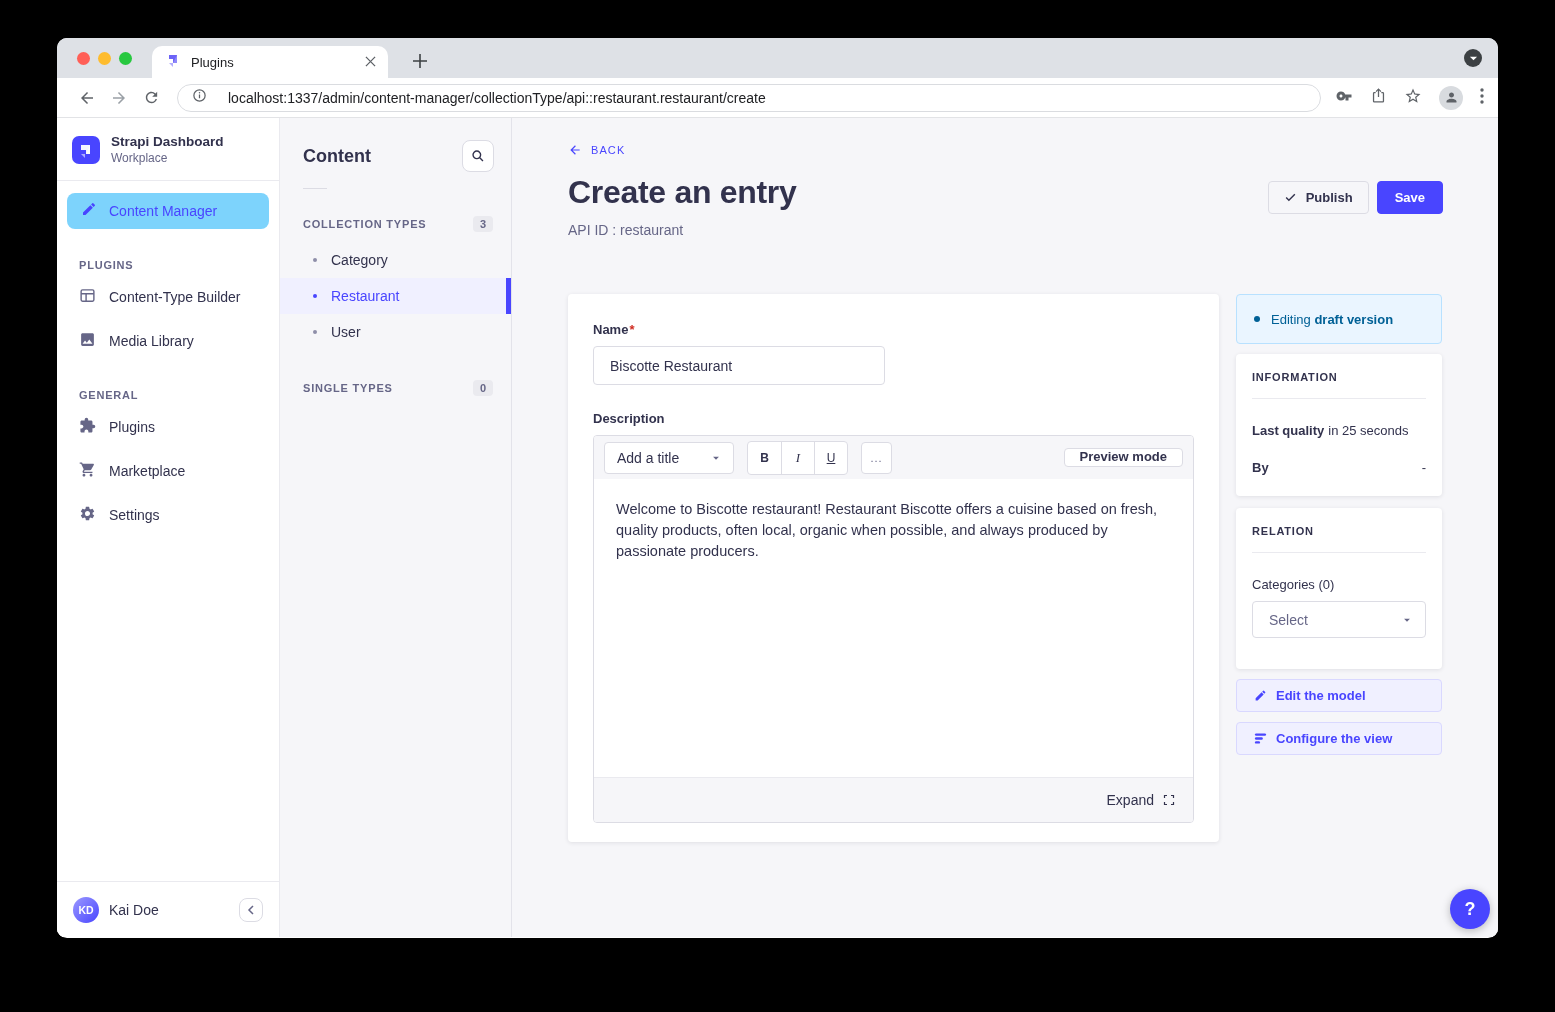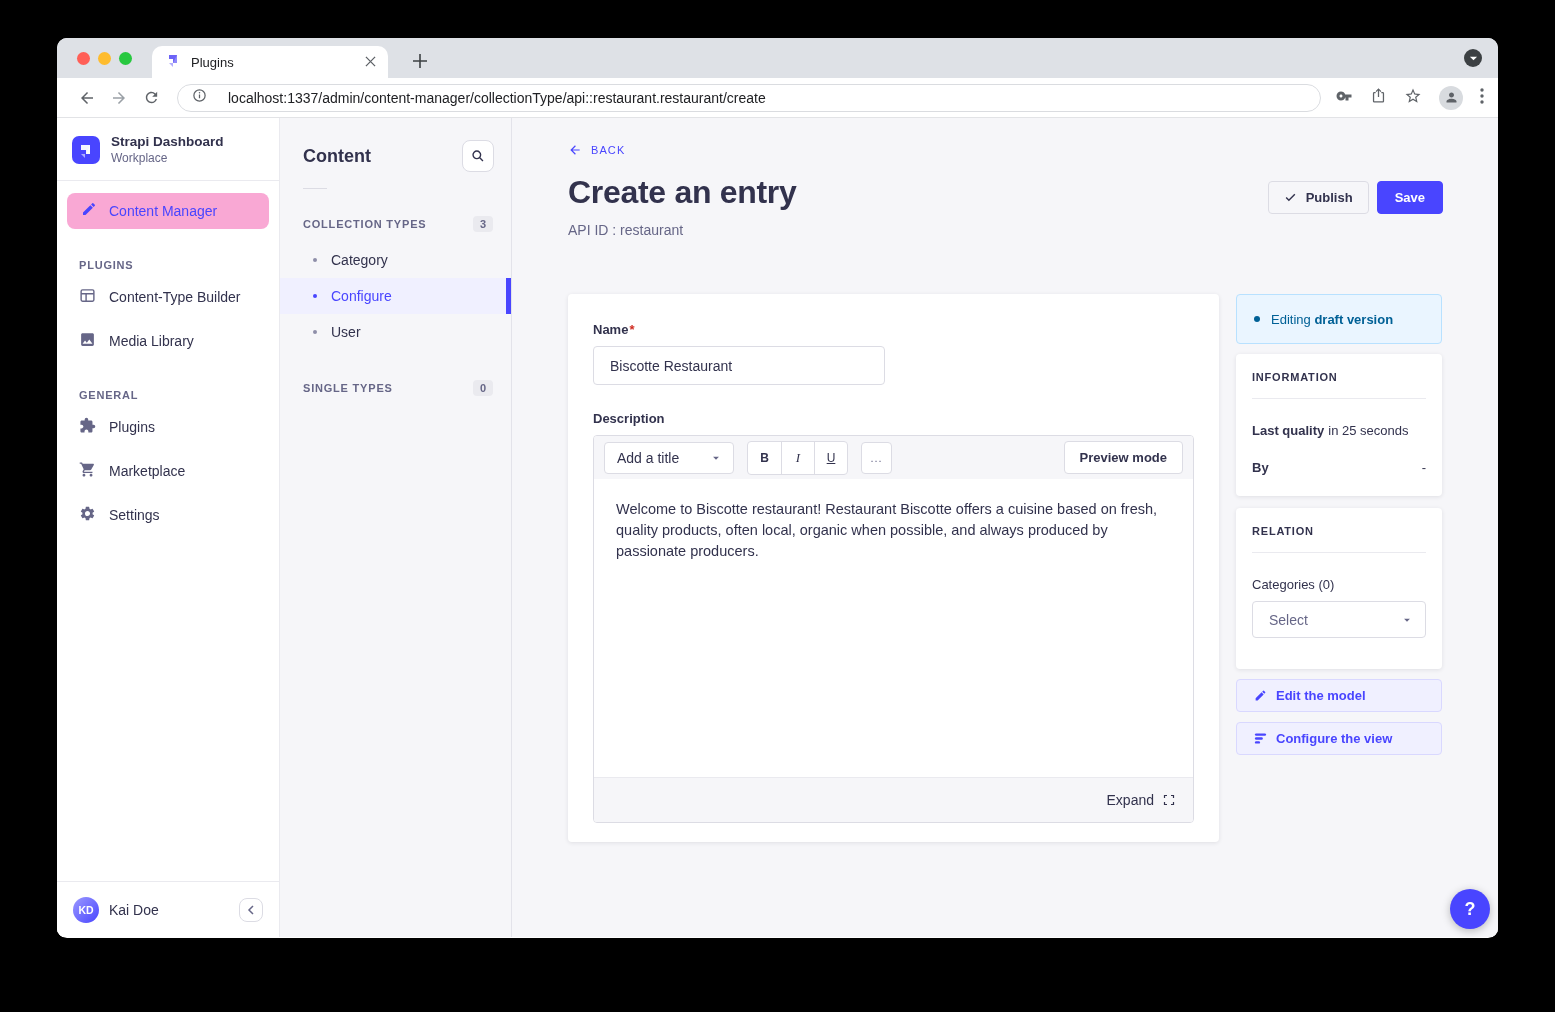--- a/index.html
+++ b/index.html
@@ -24,21 +24,21 @@
 
   
   .app { display:flex; height:819px; background:#f6f6f9; }
 
   
   .sidebar { position:relative; width:223px; background:#fff; border-right:1px solid #eaeaef; flex:none; }
   .brand { display:flex; align-items:center; gap:11px; padding:16px 18px 15px 15px; border-bottom:1px solid #eaeaef; }
   .logo { width:28px; height:28px; border-radius:7px; background:#4945ff; display:flex; align-items:center; justify-content:center; flex:none; }
   .brand-title { font-size:13.5px; font-weight:700; color:#32324d; }
   .brand-sub { font-size:12px; color:#666687; margin-top:2px; }
-  .nav-active { margin:12px 10px 0; height:36px; border-radius:8px; background:#f9a8d4; display:flex; align-items:center; gap:12px; padding-left:14px; }
+  .nav-active { margin:12px 10px 0; height:36px; border-radius:8px; background:#7dd3fc; display:flex; align-items:center; gap:12px; padding-left:14px; }
   .nav-active .lbl { font-size:14px; font-weight:500; color:#4945ff; }
   .sec-label { margin:30px 0 4px; padding-left:22px; font-size:11px; font-weight:700; letter-spacing:.8px; color:#666687; }
   .nav-item { height:44px; display:flex; align-items:center; gap:13px; padding-left:22px; }
   .nav-item .lbl { font-size:14px; color:#32324d; }
   .user-footer { position:absolute; left:0; right:0; bottom:0; height:56px; border-top:1px solid #eaeaef; display:flex; align-items:center; gap:10px; padding:0 16px; background:#fff; }
   .kd { width:26px; height:26px; border-radius:50%; background:linear-gradient(135deg,#9b99ff,#4945ff); color:#fff; font-size:10.5px; font-weight:700; display:flex; align-items:center; justify-content:center; flex:none; }
   .user-name { flex:1; font-size:14px; color:#32324d; }
   .collapse-btn { width:24px; height:24px; border:1px solid #dcdce4; border-radius:8px; background:#fff; display:flex; align-items:center; justify-content:center; }
 
   
@@ -80,21 +80,21 @@
   .editor { margin-top:9px; border:1px solid #dcdce4; border-radius:4px; overflow:hidden; }
   .ed-toolbar { height:43px; background:#f6f6f9; display:flex; align-items:center; padding:0 10px; gap:9px; }
   .title-dd { width:130px; height:32px; background:#fff; border:1px solid #dcdce4; border-radius:4px; display:flex; align-items:center; justify-content:space-between; padding:0 12px; font-size:14px; color:#32324d; }
   .biu { display:flex; background:#fff; border:1px solid #dcdce4; border-radius:4px; margin-left:4px; }
   .biu-cell { width:33px; height:32px; display:flex; align-items:center; justify-content:center; color:#32324d; }
   .biu-cell + .biu-cell { border-left:1px solid #dcdce4; }
   .b-b { font-size:12px; font-weight:700; }
   .b-i { font-family:"Liberation Serif","DejaVu Serif",serif; font-style:italic; font-size:13px; }
   .b-u { font-size:12px; text-decoration:underline; }
   .more-btn { width:31px; height:32px; background:#fff; border:1px solid #dcdce4; border-radius:4px; display:flex; align-items:center; justify-content:center; font-size:11px; letter-spacing:1px; color:#666687; margin-left:4px; }
-  .btn-preview { margin-left:auto; height:33px; padding:0 15px; background:#fff; border:1px solid #dcdce4; border-radius:4px; display:flex; align-items:center; font-size:13px; font-weight:600; color:#32324d; }
+  .btn-preview { margin-left:auto; height:19px; padding:0 15px; background:#fff; border:1px solid #dcdce4; border-radius:4px; display:flex; font-size:13px; font-weight:600; color:#32324d; }
   .ed-content { height:298px; background:#fff; padding:20px 22px; font-size:14.5px; line-height:1.45; color:#32324d; white-space:pre-line; }
   .ed-footer { height:45px; background:#f6f6f9; border-top:1px solid #eaeaef; display:flex; align-items:center; justify-content:flex-end; gap:9px; padding-right:18px; }
   .expand-lbl { font-size:14px; font-weight:500; color:#32324d; }
 
   .aside { width:206px; flex:none; display:flex; flex-direction:column; }
   .draft-box { height:50px; background:#eaf5ff; border:1px solid #b8e1ff; border-radius:4px; display:flex; align-items:center; gap:11px; padding-left:17px; }
   .draft-dot { width:6px; height:6px; border-radius:50%; background:#006096; flex:none; }
   .draft-txt { font-size:13px; color:#006096; }
   .draft-txt b { font-weight:700; }
   .side-card { background:#fff; border-radius:4px; box-shadow:0 1px 4px rgba(33,33,52,.1); padding:17px 16px 21px; }
@@ -307,21 +307,21 @@
         <span class="group-label">COLLECTION TYPES</span>
         <span class="badge">3</span>
       </div>
       <div class="types">
         <div class="type-item">
           <span class="dot"></span>
           <span class="lbl">Category</span>
         </div>
         <div class="type-item active">
           <span class="dot"></span>
-          <span class="lbl">Configure</span>
+          <span class="lbl">Restaurant</span>
         </div>
         <div class="type-item">
           <span class="dot"></span>
           <span class="lbl">User</span>
         </div>
       </div>
 
       <div class="group-head single-head">
         <span class="group-label">SINGLE TYPES</span>
         <span class="badge">0</span>

